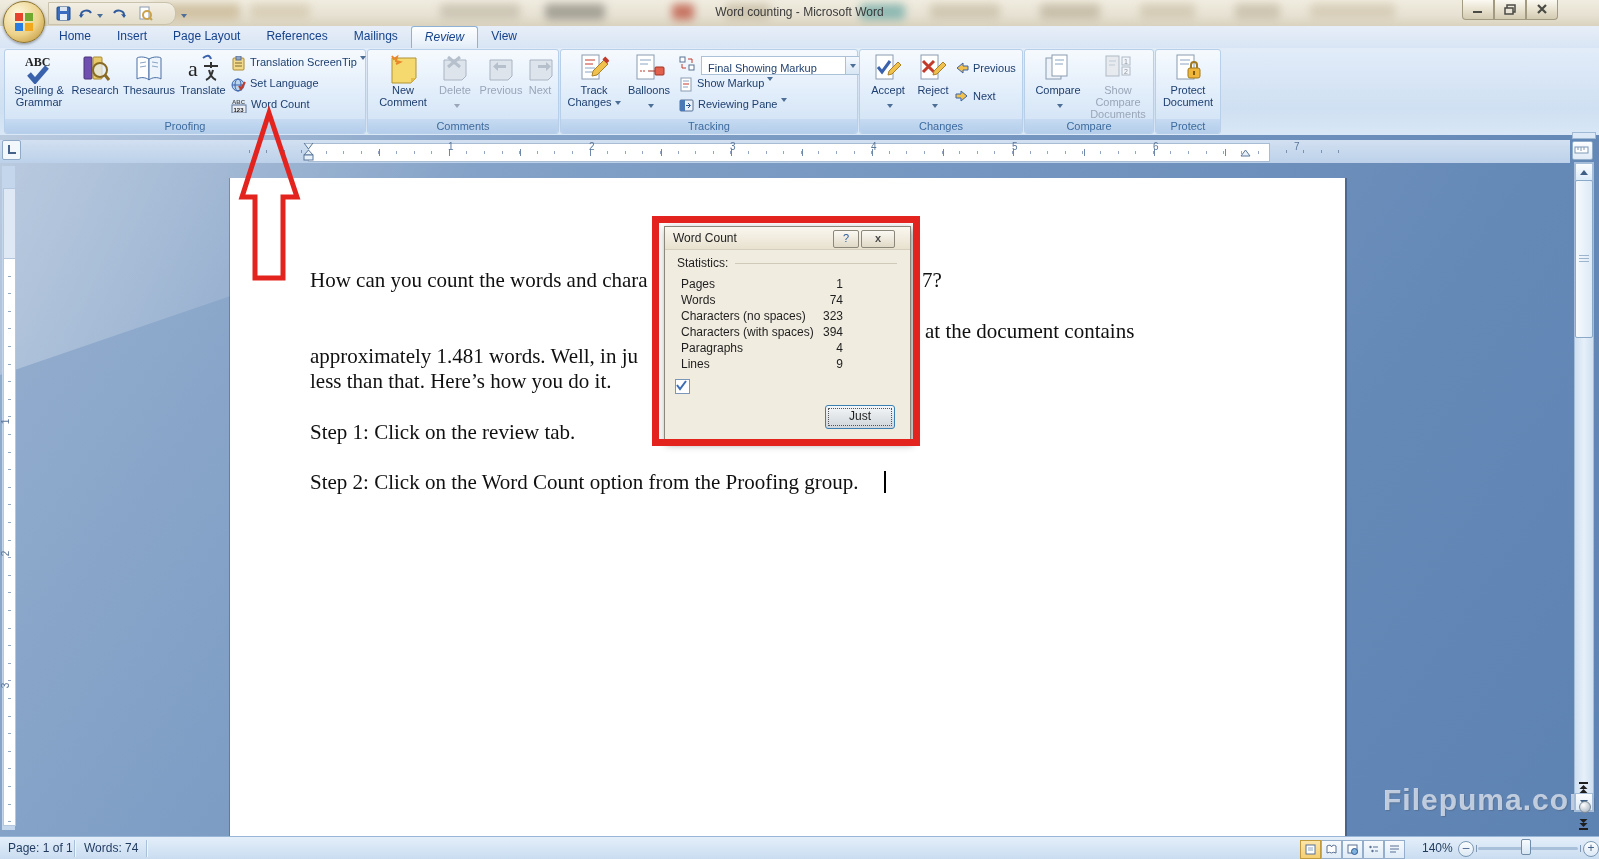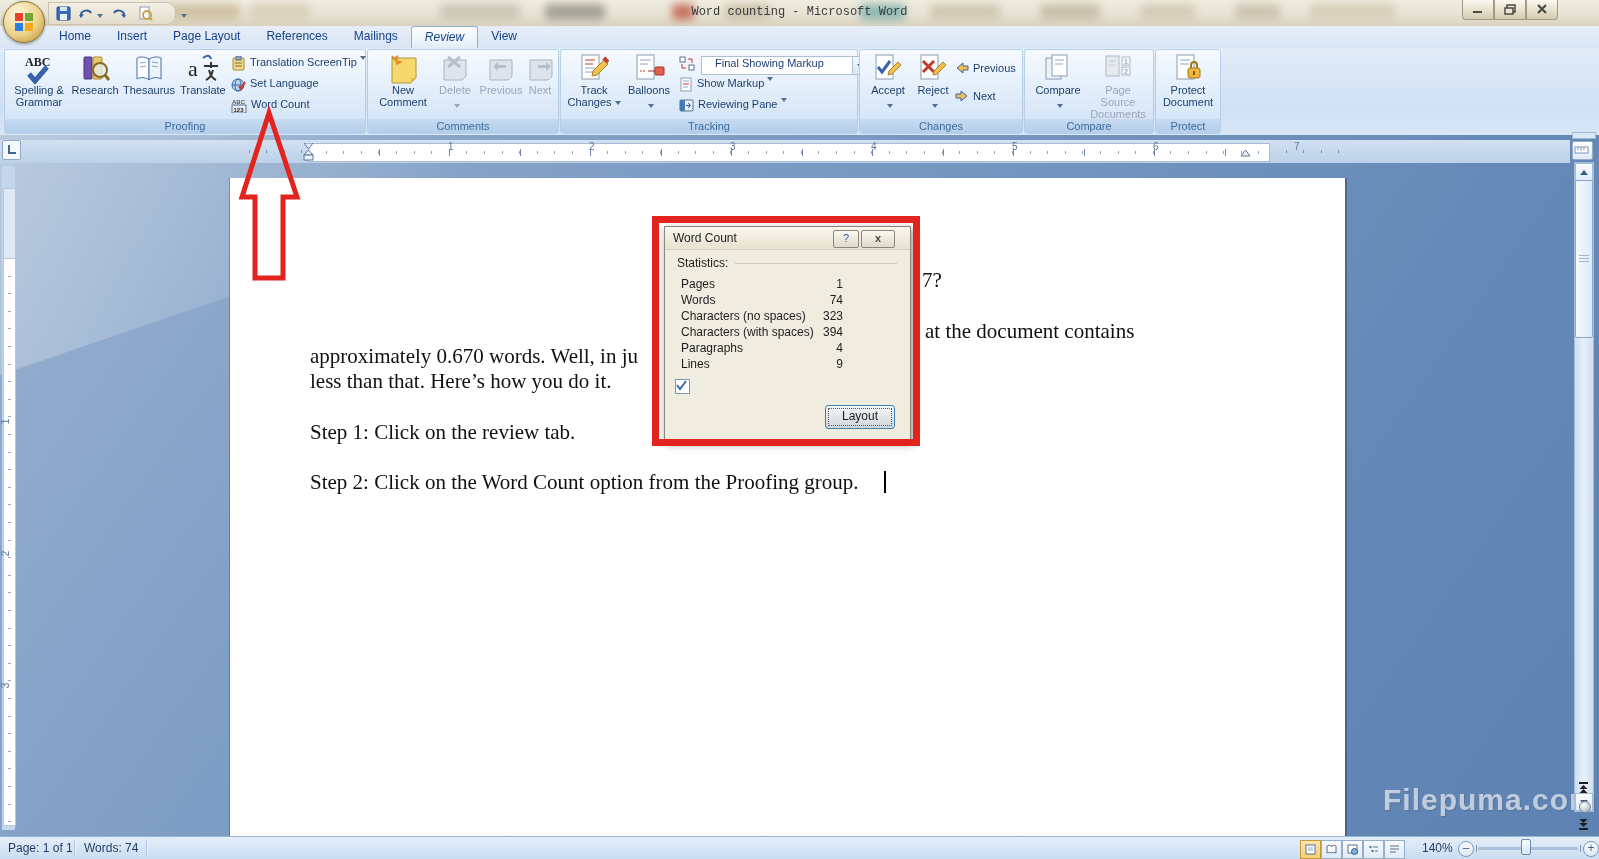--- a/index.html
+++ b/index.html
@@ -4,21 +4,21 @@
 <style>
   html,body{margin:0;padding:0;background:#555;}
   #app{position:relative;width:1599px;height:859px;overflow:hidden;
        font-family:"Liberation Sans",sans-serif;background:#e8e4d7;}
   .abs{position:absolute;}
 
   
   .titlebar{left:0;top:0;width:1599px;height:26px;
     background:linear-gradient(#f0ecdf,#e6e1d2 60%,#d9d2be);border-bottom:1px solid #b9b29c;}
   .blob{top:4px;height:16px;border-radius:4px;filter:blur(4px);opacity:.85;}
-  .wintitle{top:5px;width:100%;text-align:center;font-size:12px;color:#3a3a3a;font-family:Liberation Mono, monospace;}
+  .wintitle{top:5px;width:100%;text-align:center;font-size:12px;color:#3a3a3a;}
   .orb{left:3px;top:1px;width:40px;height:40px;border-radius:50%;z-index:30;
     background:radial-gradient(circle at 35% 30%,#fdf8e0,#ecd28a 55%,#caa24a 85%,#9c7a28);
     border:1px solid #8c7430;box-shadow:0 1px 3px rgba(0,0,0,.4);}
   .orb .logo{position:absolute;left:10px;top:10px;width:20px;height:20px;}
   .qat{left:48px;top:2px;width:126px;height:21px;border:1px solid #c9c2ad;
     border-radius:0 10px 10px 0;background:linear-gradient(#f3efe4,#e2dcc9);}
   .qbtn{top:3px;width:20px;height:16px;text-align:center;}
   .winbtns{left:1462px;top:0;width:96px;height:20px;display:flex;z-index:5;}
   .wbtn{width:32px;height:19px;border:1px solid #a39a82;border-top:none;
     background:linear-gradient(#fbf9f2,#e4ddc9 60%,#d4cbb2);display:flex;align-items:center;justify-content:center;}
@@ -42,21 +42,21 @@
   .bigbtn{position:absolute;top:2px;height:66px;text-align:center;border-radius:3px;}
   .bigbtn .ic{display:block;margin:2px auto 0 auto;}
   .blab{font-size:11px;color:#1e3f6f;line-height:12px;}
   .blab.dis, .sbtn .dis{color:#9aa6b8;}
   .sbtn{position:absolute;height:19px;display:flex;font-size:11px;color:#1e3f6f;white-space:nowrap;}
   .sbtn .ic{margin-right:4px;}
   .car{display:inline-block;width:0;height:0;border-left:3px solid transparent;
     border-right:3px solid transparent;border-top:4px solid #4d6f96;vertical-align:middle;margin-left:3px;}
   .car.dis{border-top-color:#9aa6b8;}
   .combo{position:absolute;background:#fff;border:1px solid #abc1d8;height:17px;font-size:11px;
-    color:#1e3f6f;display:flex;align-items:flex-start;padding-left:13px;}
+    color:#1e3f6f;display:flex;align-items:flex-end;padding-left:6px;}
   .combo .cbtn{margin-left:auto;width:14px;height:100%;display:flex;align-items:center;justify-content:center;
     background:linear-gradient(#f4f9fe,#d8e6f4);border-left:1px solid #abc1d8;}
 
   
   .docarea{left:0;top:135px;width:1599px;height:701px;
     background:linear-gradient(125deg,#97b0cf 0%,#7c9cc4 35%,#6589b7 75%,#5d83b3 100%);}
   .swoosh{left:0;top:0;width:700px;height:240px;
     background:linear-gradient(115deg,rgba(255,255,255,.35),rgba(255,255,255,0) 60%);
     clip-path:polygon(0 0,100% 0,0 100%);}
   .hruler{left:0;top:5px;width:1570px;height:23px;background:linear-gradient(#d2e0f1,#bcd1e9);}
@@ -442,21 +442,21 @@
       <div class="bigbtn" style="left:62px;width:62px">
         <svg class="ic" width="30" height="30" viewBox="0 0 30 30">
           <rect x="3" y="2" width="13" height="20" fill="#e7ebf0" stroke="#b0b9c4"></rect>
           <line x1="6" y1="7" x2="13" y2="7" stroke="#c0c9d4"></line>
             <line x1="6" y1="11" x2="12" y2="11" stroke="#c0c9d4"></line>
           <rect x="19" y="3" width="8" height="8" fill="#f2f5f9" stroke="#b0b9c4"></rect>
           <text x="21" y="10" font-size="7" fill="#8b95a2" font-family="Liberation Sans,sans-serif">1</text>
           <rect x="19" y="13" width="8" height="8" fill="#f2f5f9" stroke="#b0b9c4"></rect>
           <text x="21" y="20" font-size="7" fill="#8b95a2" font-family="Liberation Sans,sans-serif">2</text>
         </svg>
-        <div class="blab dis">Page Source</div>
+        <div class="blab dis">Show Compare</div>
         <div class="blab dis"><span>Documents</span><span class="car dis"></span></div>
       </div>
       <div class="gl">Compare</div>
     </div>
 
     <div class="abs grp" style="left:1155px;width:64px">
       <div class="bigbtn" style="left:5px;width:54px">
         <svg class="ic" width="30" height="30" viewBox="0 0 30 30">
           <rect x="4" y="1" width="17" height="24" fill="#fff" stroke="#8a9bb0"></rect>
           <line x1="7" y1="6" x2="17" y2="6" stroke="#8aa4c4"></line>
@@ -502,23 +502,24 @@
     <div class="abs vruler">
       <div class="vrmargin"></div>
       <div class="vrwhite"></div>
       <span class="vnum" style="top:250px">1</span>
       <span class="vnum" style="top:382px">2</span>
       <span class="vnum" style="top:514px">3</span>
     </div>
 
     <div class="abs page"></div>
 
+    <div class="dtext" style="left:310px;top:133px">How can you count the words and chara</div>
     <div class="dtext" style="left:922px;top:133px">7?</div>
     <div class="dtext" style="left:925px;top:184px">at the document contains</div>
-    <div class="dtext" style="left:310px;top:209px">approximately 0.670 words. Well, in ju</div>
+    <div class="dtext" style="left:310px;top:209px">approximately 1.481 words. Well, in ju</div>
     <div class="dtext" style="left:310px;top:234px">less than that. Here’s how you do it.</div>
     <div class="dtext" style="left:310px;top:285px">Step 1: Click on the review tab.</div>
     <div class="dtext" style="left:310px;top:335px">Step 2: Click on the Word Count option from the Proofing group.</div>
     <div class="abs caret"></div>
 
     <div class="abs watermark">Filepuma.com</div>
 
     <div class="abs splitbar"></div>
     <div class="abs rulbtn">
       <svg width="17" height="15" viewBox="0 0 17 15">
@@ -583,21 +584,21 @@
     <div class="drow-v" style="top:114px">4</div>
     <div class="drow-l" style="top:130px">Lines</div>
     <div class="drow-v" style="top:130px">9</div>
 
     <div class="cbox">
       <svg width="11" height="11" viewBox="0 0 11 11">
         <path d="M1,5 l3,4 6,-8" fill="none" stroke="#3b6cb4" stroke-width="2"></path>
       </svg>
     </div>
 
-    <div class="closebtn">Layout</div>
+    <div class="closebtn">Just</div>
   </div>
 
   <div class="abs statusbar">
     <div class="abs" style="left:8px;top:4px">Page: 1 of 1</div>
     <div class="abs ssep" style="left:74px"></div>
     <div class="abs" style="left:84px;top:4px">Words: 74</div>
     <div class="abs ssep" style="left:146px"></div>
 
     <div class="abs" style="left:1300px;top:3px;display:flex">
       <div class="viewbtn active">

